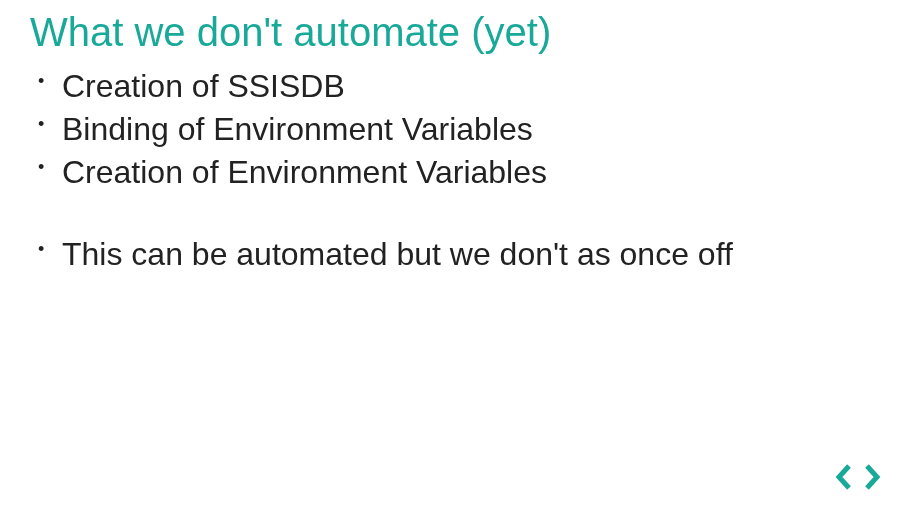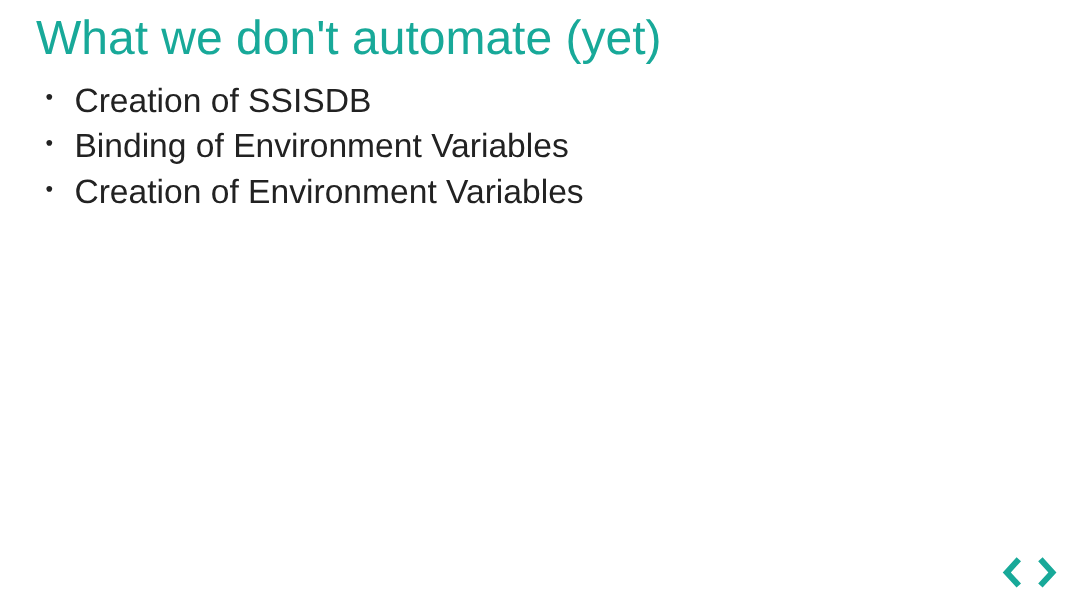--- a/index.html
+++ b/index.html
@@ -24,21 +24,21 @@
     margin: 0 0 10px 0;
     letter-spacing: 0px;
   }
   .bullets {
     margin: 0;
     padding-left: 28px;
     list-style: none;
   }
   .bullets li {
     position: relative;
-    font-size: 28px;
+    font-size: 32px;
     line-height: 1.35;
     color: #222;
     padding-left: 4px;
     font-weight: 400;
   }
   .bullets li::before {
     content: "•";
     position: absolute;
     left: -20px;
     color: #222;
@@ -63,20 +63,23 @@
   <h1 class="title">What we don't automate (yet)</h1>
 
   <ul class="bullets">
     <li>Creation of SSISDB</li>
     <li>Binding of Environment Variables</li>
     <li>Creation of Environment Variables</li>
   </ul>
 
   <div class="spacer"></div>
 
+  <ul class="bullets">
+    <li>This can be automated but we don't as once off</li>
+  </ul>
 </div>
 
 <div class="logo">
   <svg viewBox="0 0 52 30" width="52" height="30">
     <path d="M 16 4 L 6 15 L 16 26" stroke="#18a999" stroke-width="5" fill="none" stroke-linecap="butt" stroke-linejoin="miter"></path>
     <path d="M 34 4 L 44 15 L 34 26" stroke="#18a999" stroke-width="5" fill="none" stroke-linecap="butt" stroke-linejoin="miter"></path>
   </svg>
 </div>
 
 </body></html>

